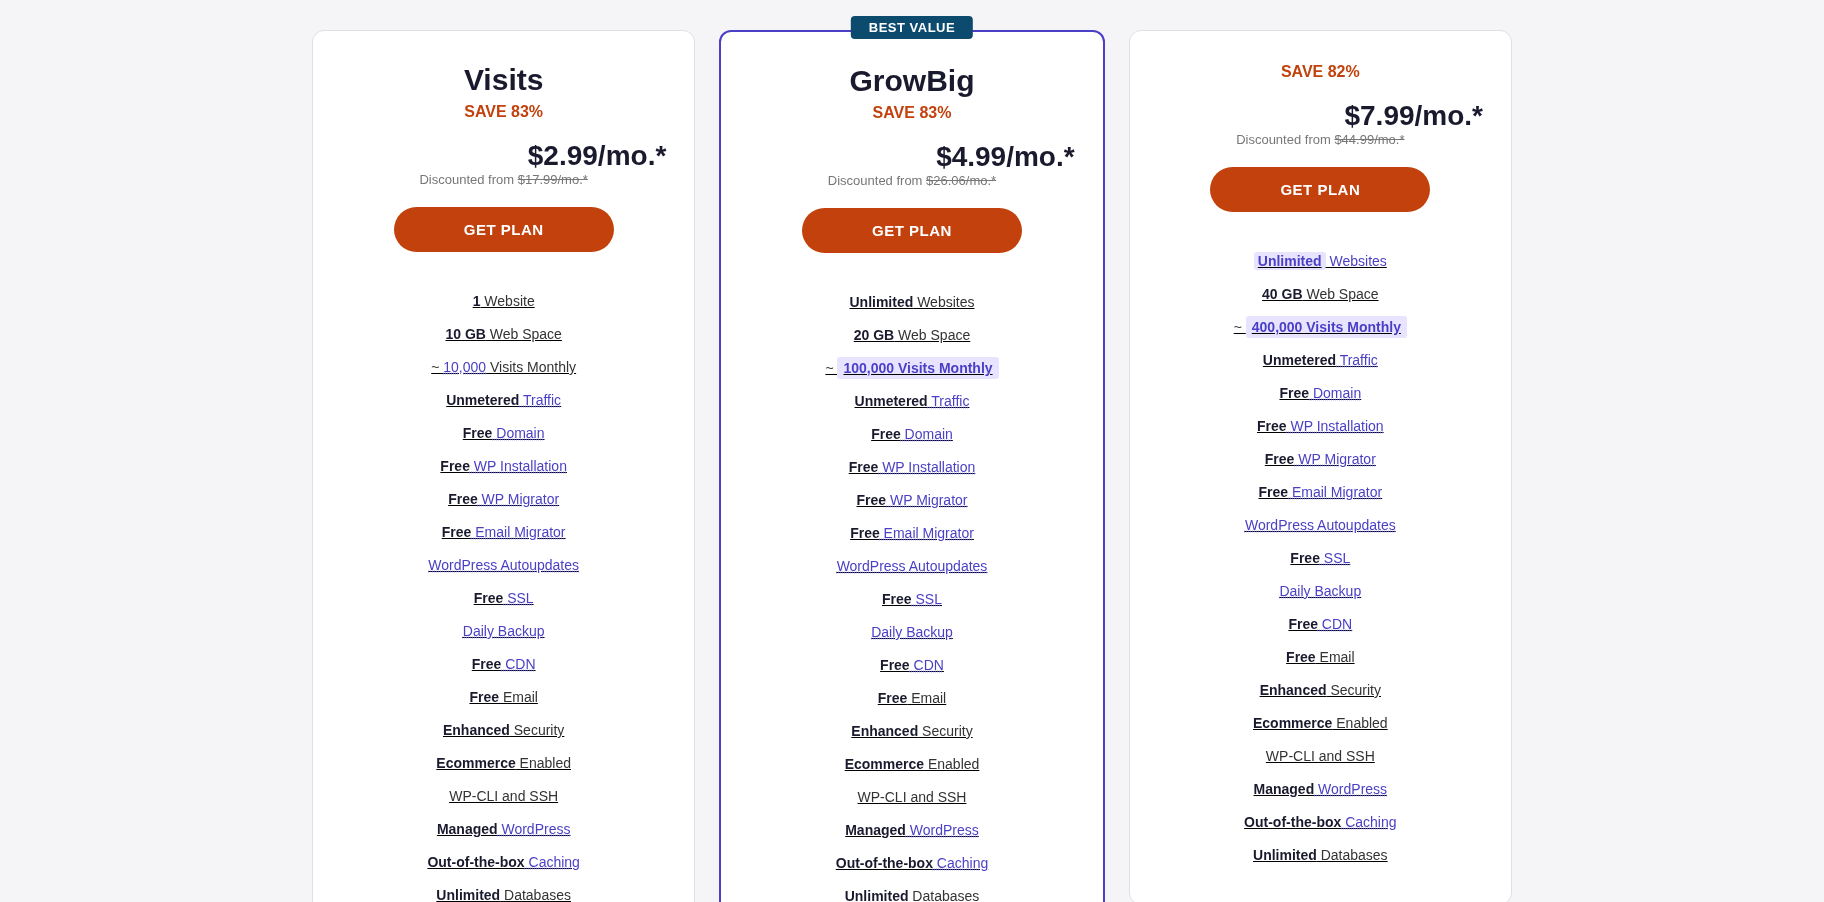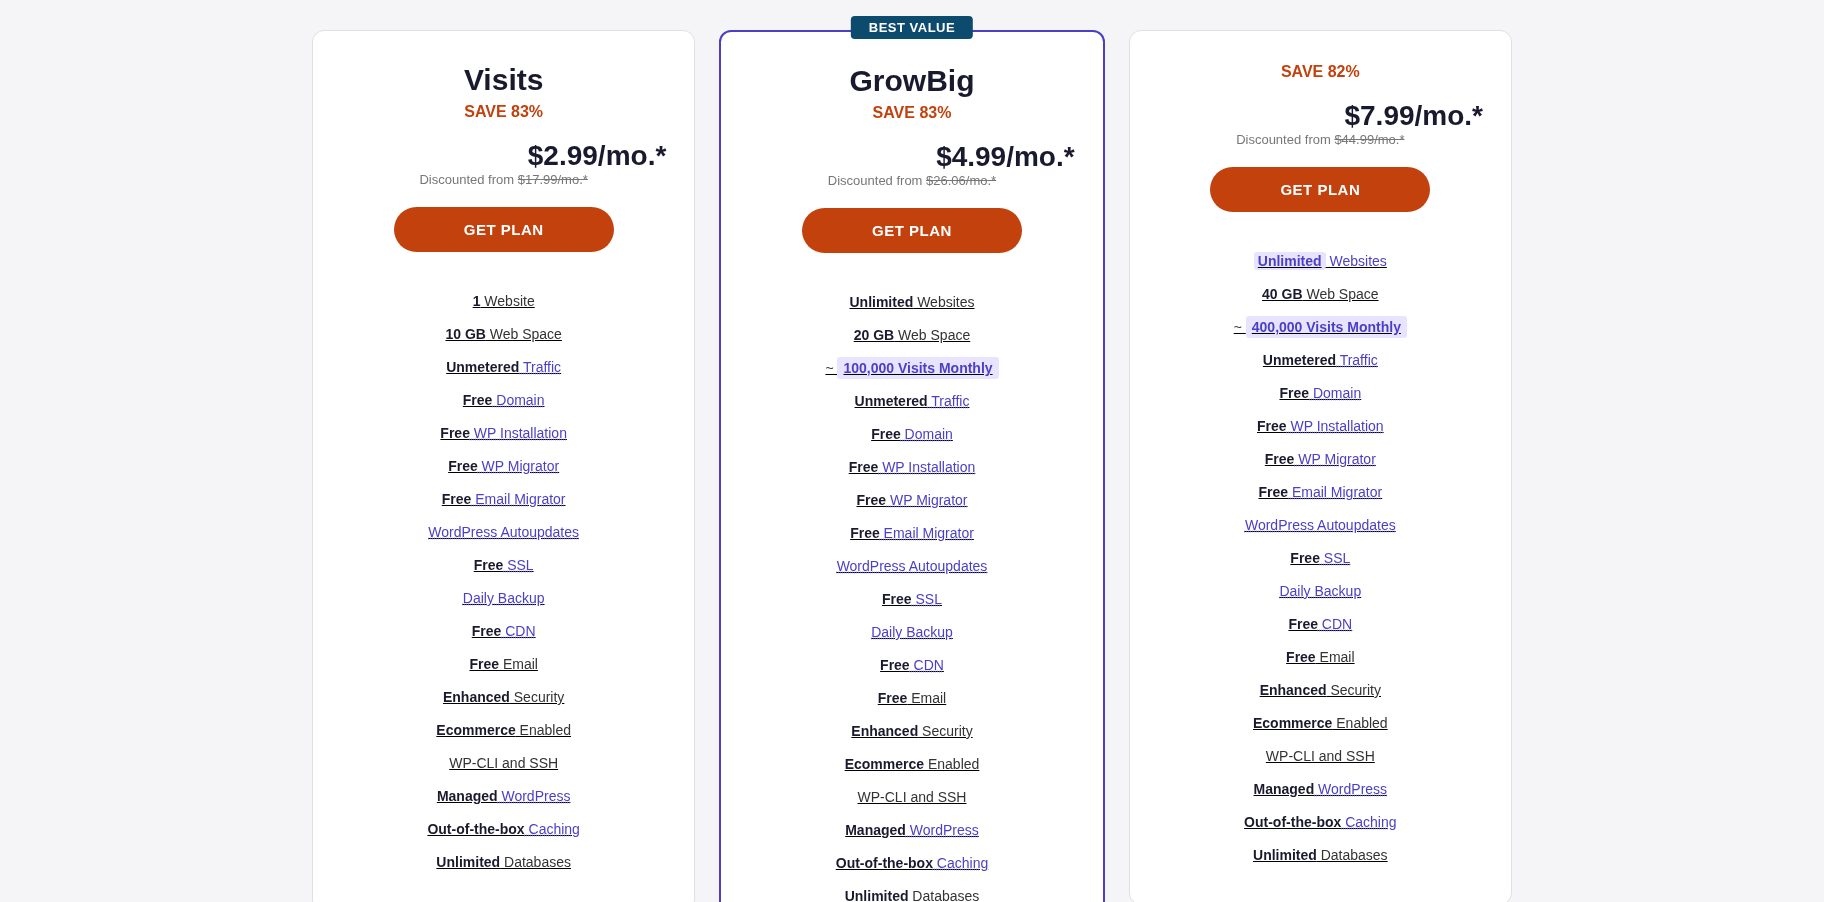--- a/index.html
+++ b/index.html
@@ -124,20 +124,21 @@
       font-size: 14px;
     }
   </style>
 </head>
 <body>
 
 <div class="plans-container">
 <div class="plan-card"><div class="plan-name">Visits</div><div class="plan-save">SAVE 83%</div><div class="plan-price">$2.99/mo.*</div><div class="plan-original">Discounted from <s>$17.99/mo.*</s></div><button class="get-plan-btn">GET PLAN</button><ul class="features-list">
         <li><span class="bold">1</span><span> Website</span></li>
         <li><span class="bold">10 GB</span><span> Web Space</span></li>
+        <li><span>~ </span><span class="link-style">10,000</span><span> Visits Monthly</span></li>
         <li><span class="bold">Unmetered</span><span class="link-style"> Traffic</span></li>
         <li><span class="bold">Free</span><span class="link-style"> Domain</span></li>
         <li><span class="bold">Free</span><span class="link-style"> WP Installation</span></li>
         <li><span class="bold">Free</span><span class="link-style"> WP Migrator</span></li>
         <li><span class="bold">Free</span><span class="link-style"> Email Migrator</span></li>
         <li><span class="link-style">WordPress Autoupdates</span></li>
         <li><span class="bold">Free</span><span class="link-style"> SSL</span></li>
         <li><span class="link-style">Daily Backup</span></li>
         <li><span class="bold">Free</span><span class="link-style"> CDN</span></li>
         <li><span class="bold">Free</span><span> Email</span></li>

